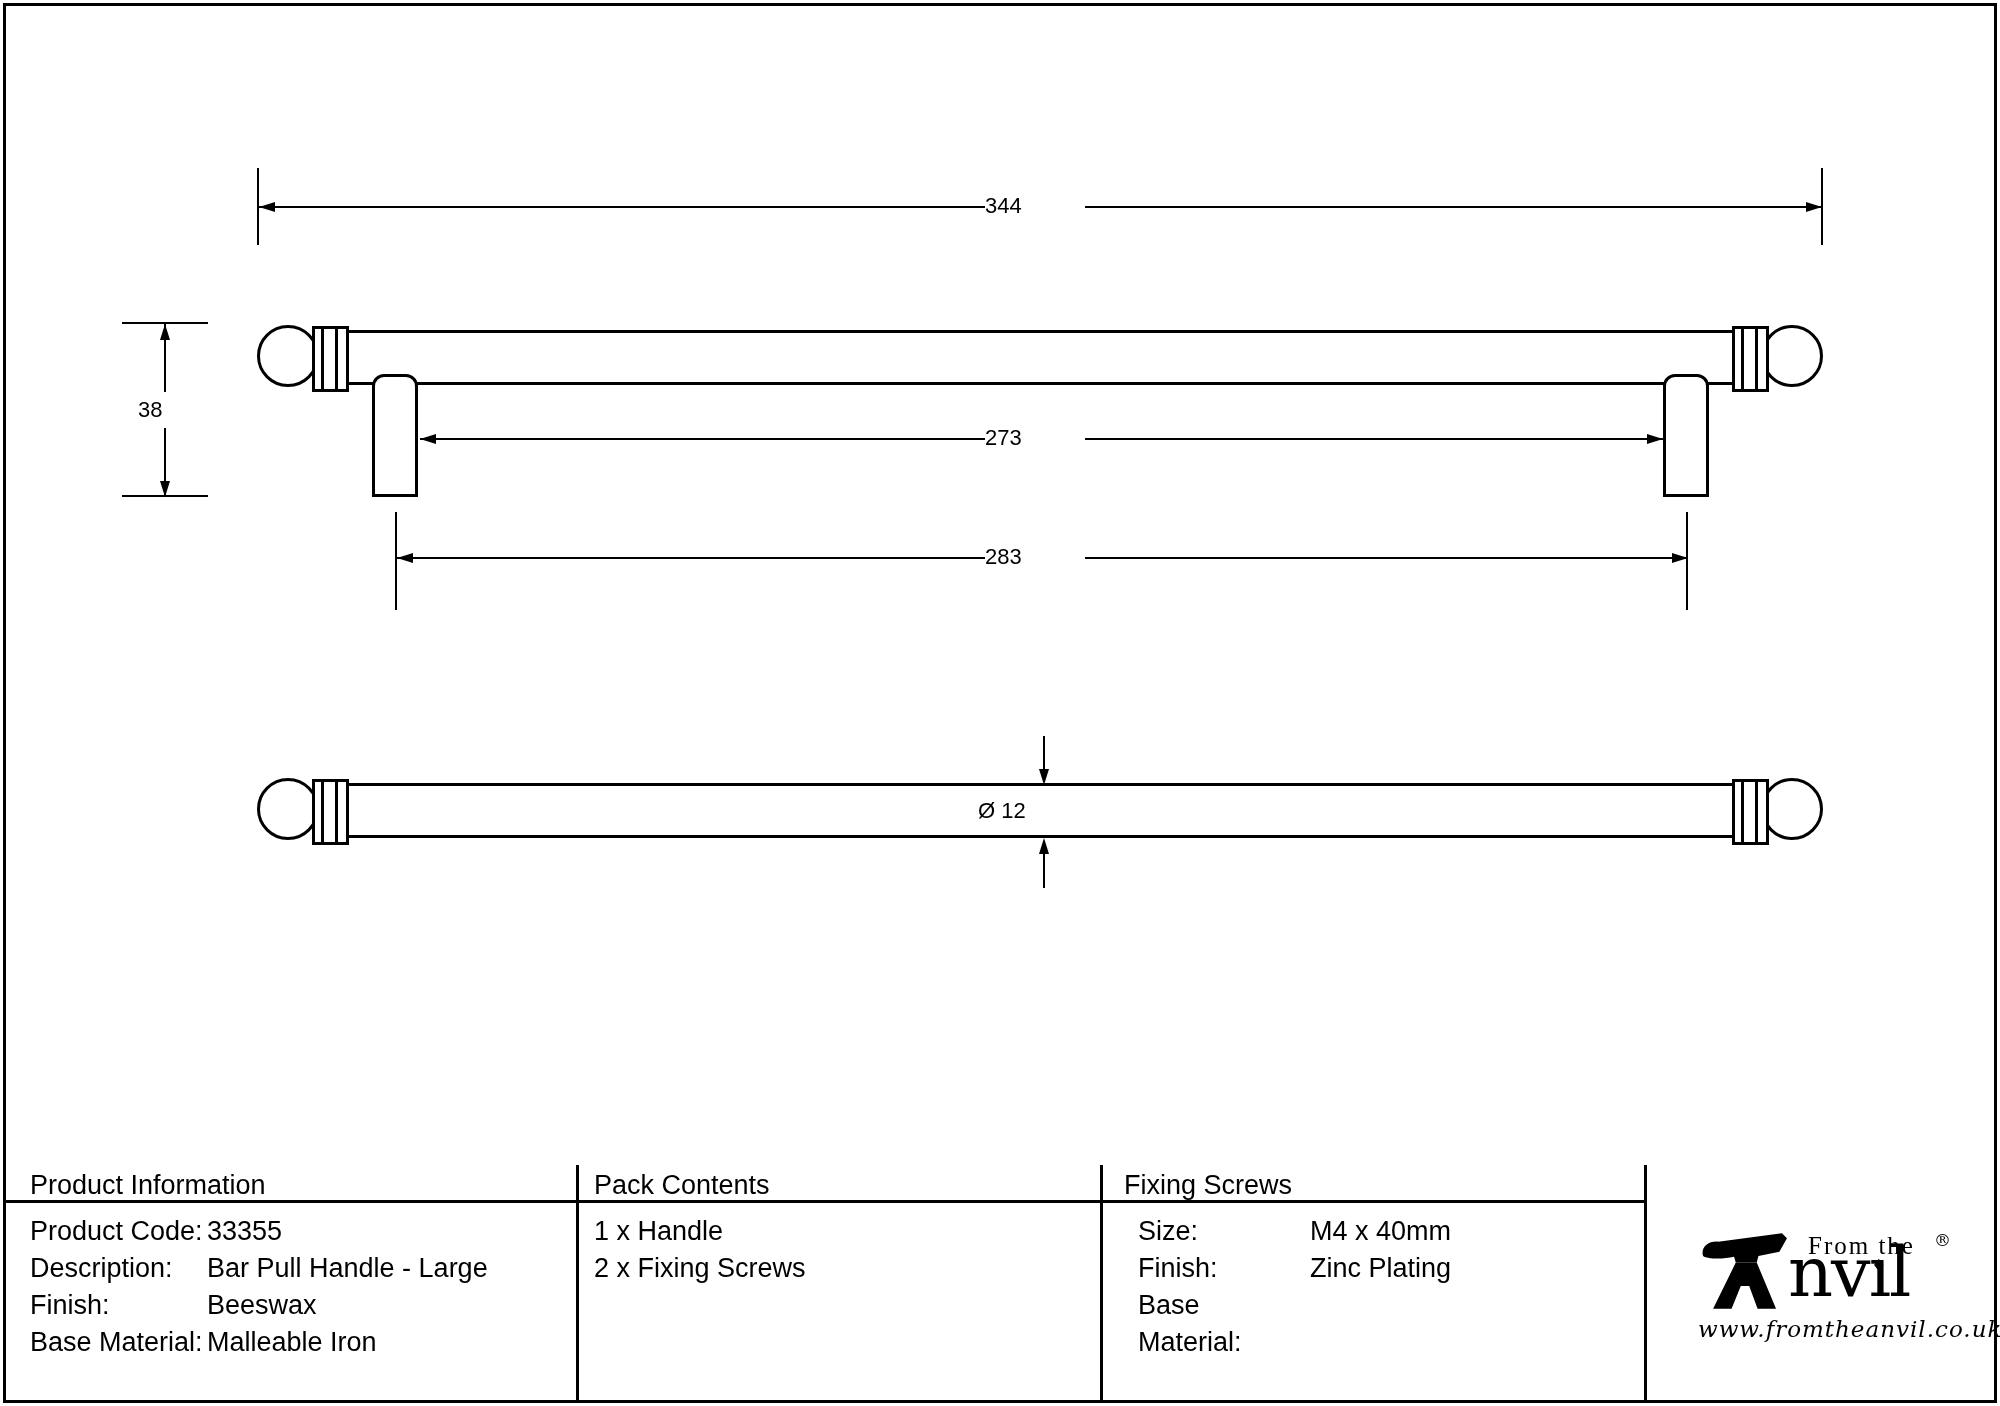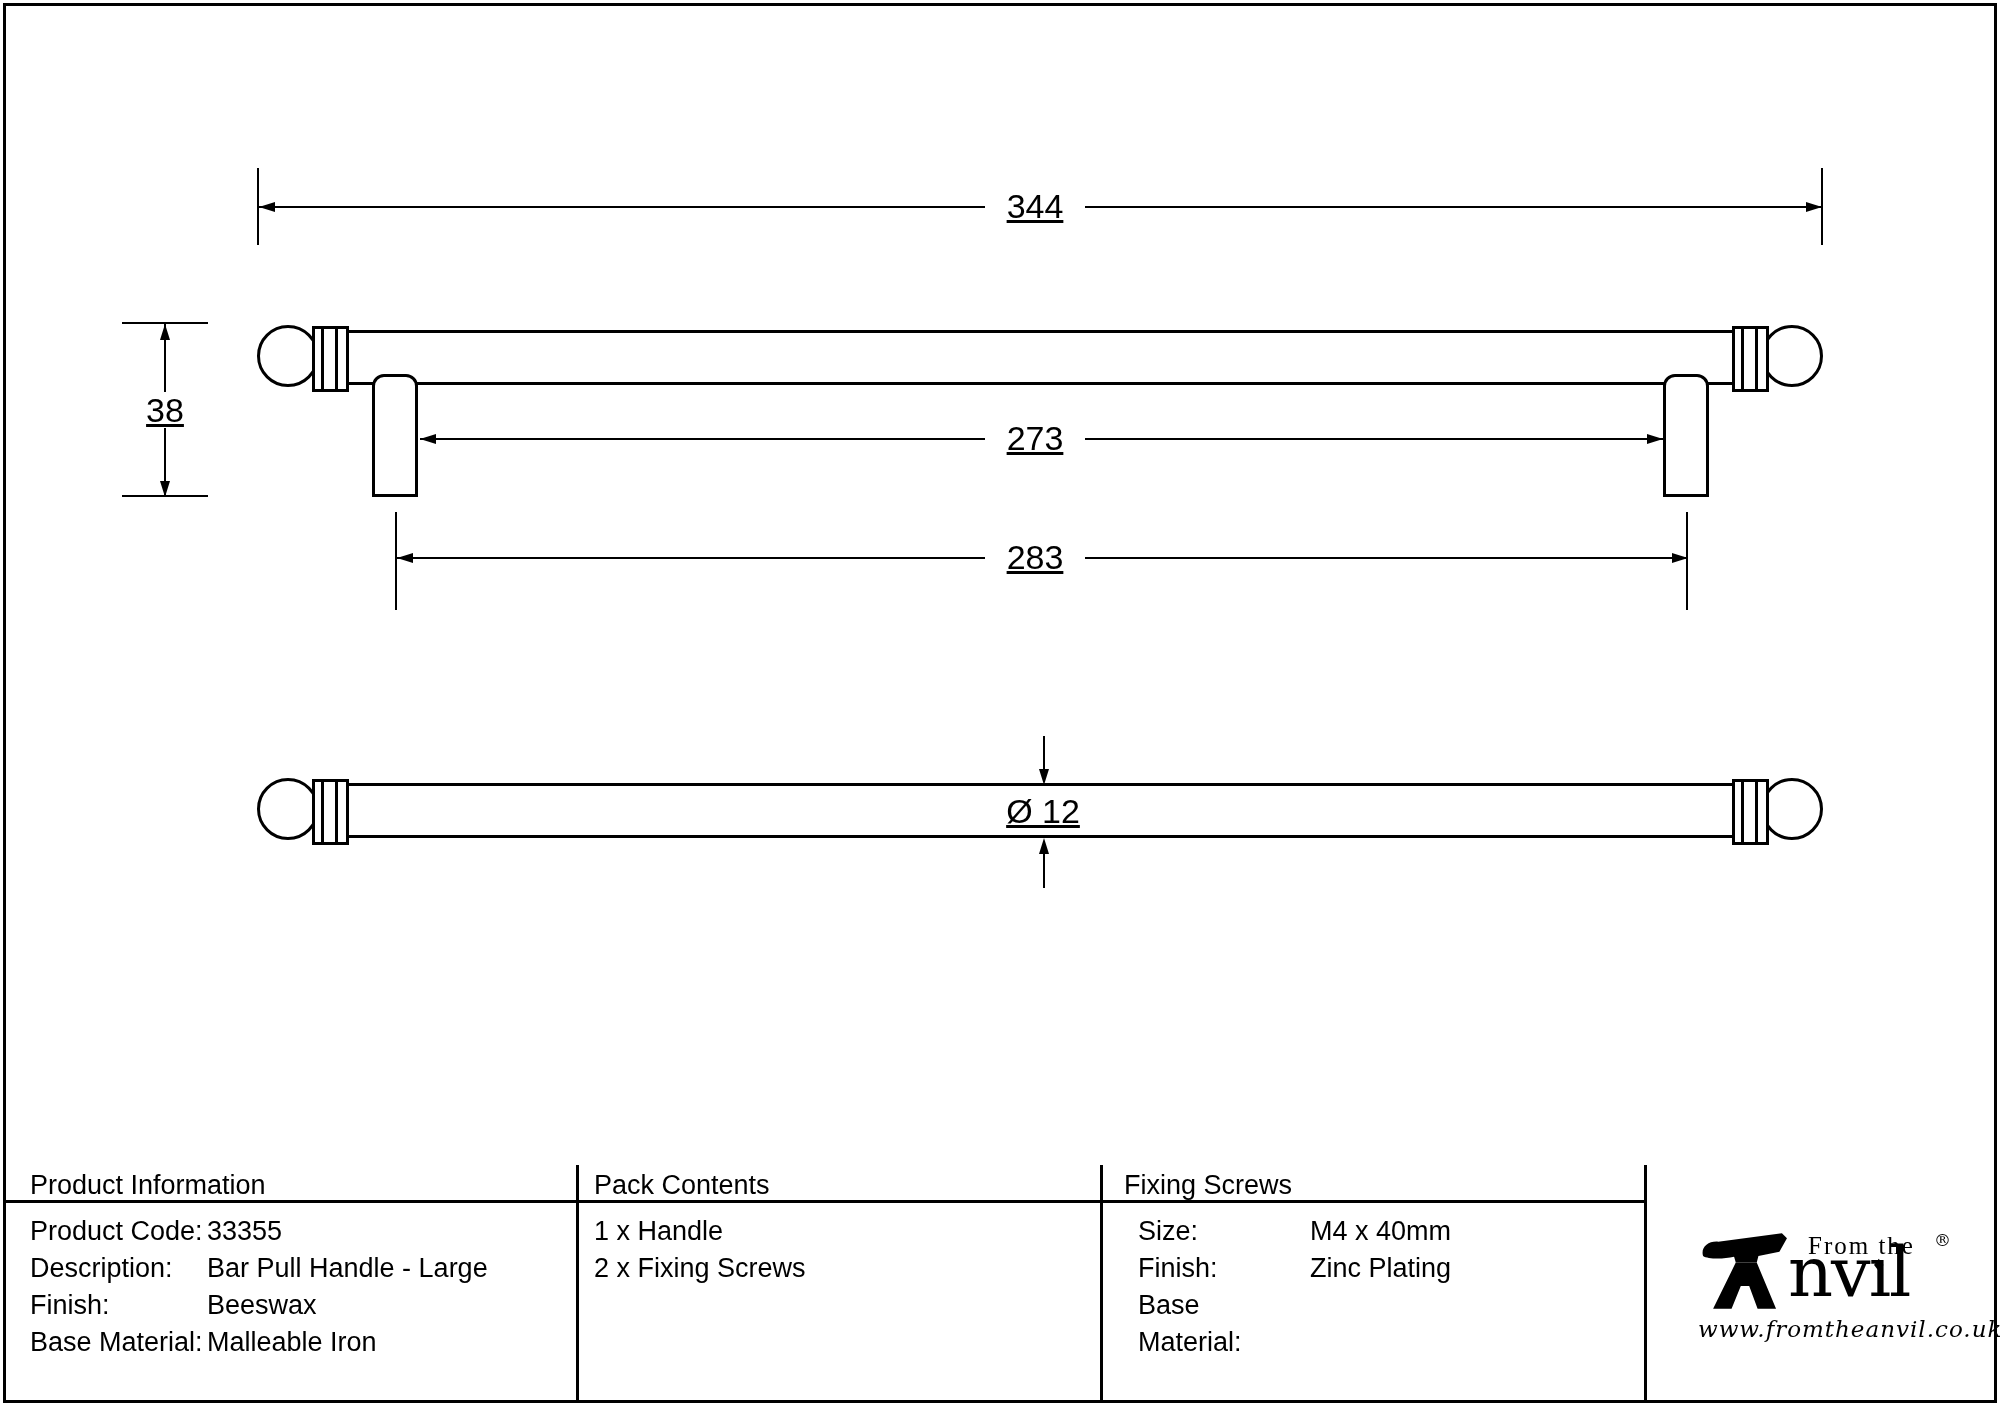--- a/index.html
+++ b/index.html
@@ -25,21 +25,21 @@
   .hline,.vline{position:absolute;background:#000;z-index:5;}
   .hline{height:2px;}
   .vline{width:2px;}
   .arr{position:absolute;width:0;height:0;z-index:5;}
   .arr-l{border-top:5px solid transparent;border-bottom:5px solid transparent;border-right:16px solid #000;}
   .arr-r{border-top:5px solid transparent;border-bottom:5px solid transparent;border-left:16px solid #000;}
   .arr-u{border-left:5px solid transparent;border-right:5px solid transparent;border-bottom:16px solid #000;}
   .arr-d{border-left:5px solid transparent;border-right:5px solid transparent;border-top:16px solid #000;}
   .dimlabel{
     position:absolute;z-index:6;background:#fff;
-    font-size:34px;line-height:36px;text-align:center;text-decoration:underline;
+    font-size:22px;line-height:36px;text-align:left;
   }
   
   .note-row{
     position:absolute;left:6px;top:1103px;width:1988px;height:62px;
     box-sizing:border-box;border-top:3px solid #000;border-bottom:3px solid #000;
     display:flex;align-items:center;padding-left:24px;
     font-size:27px;
   }
   .tdiv{position:absolute;top:1165px;height:235px;width:3px;background:#000;}
   .hdr-underline{position:absolute;left:6px;top:1200px;width:1641px;height:3px;background:#000;}

